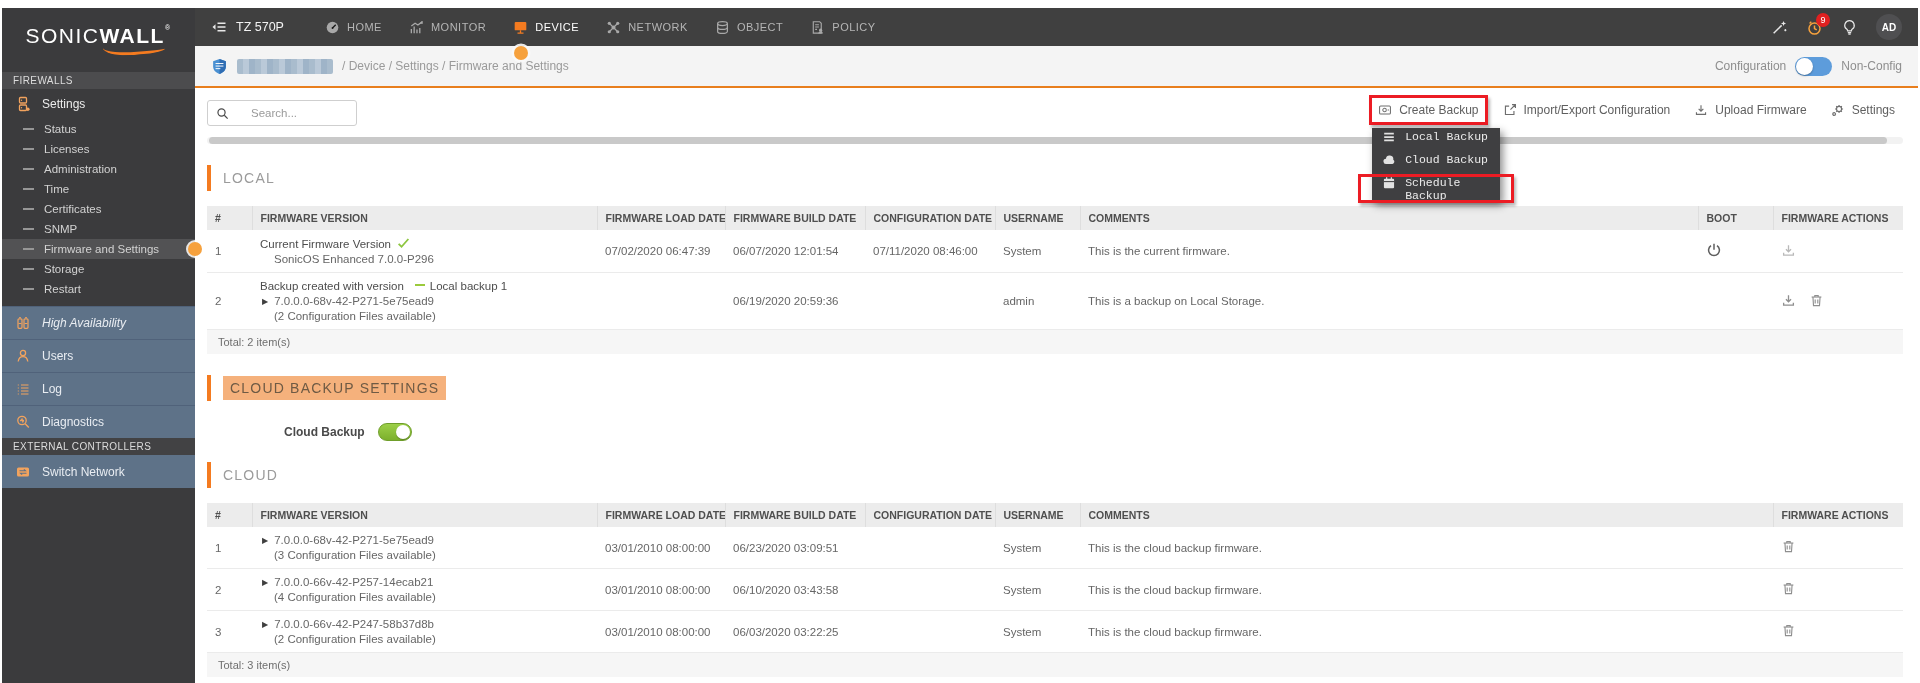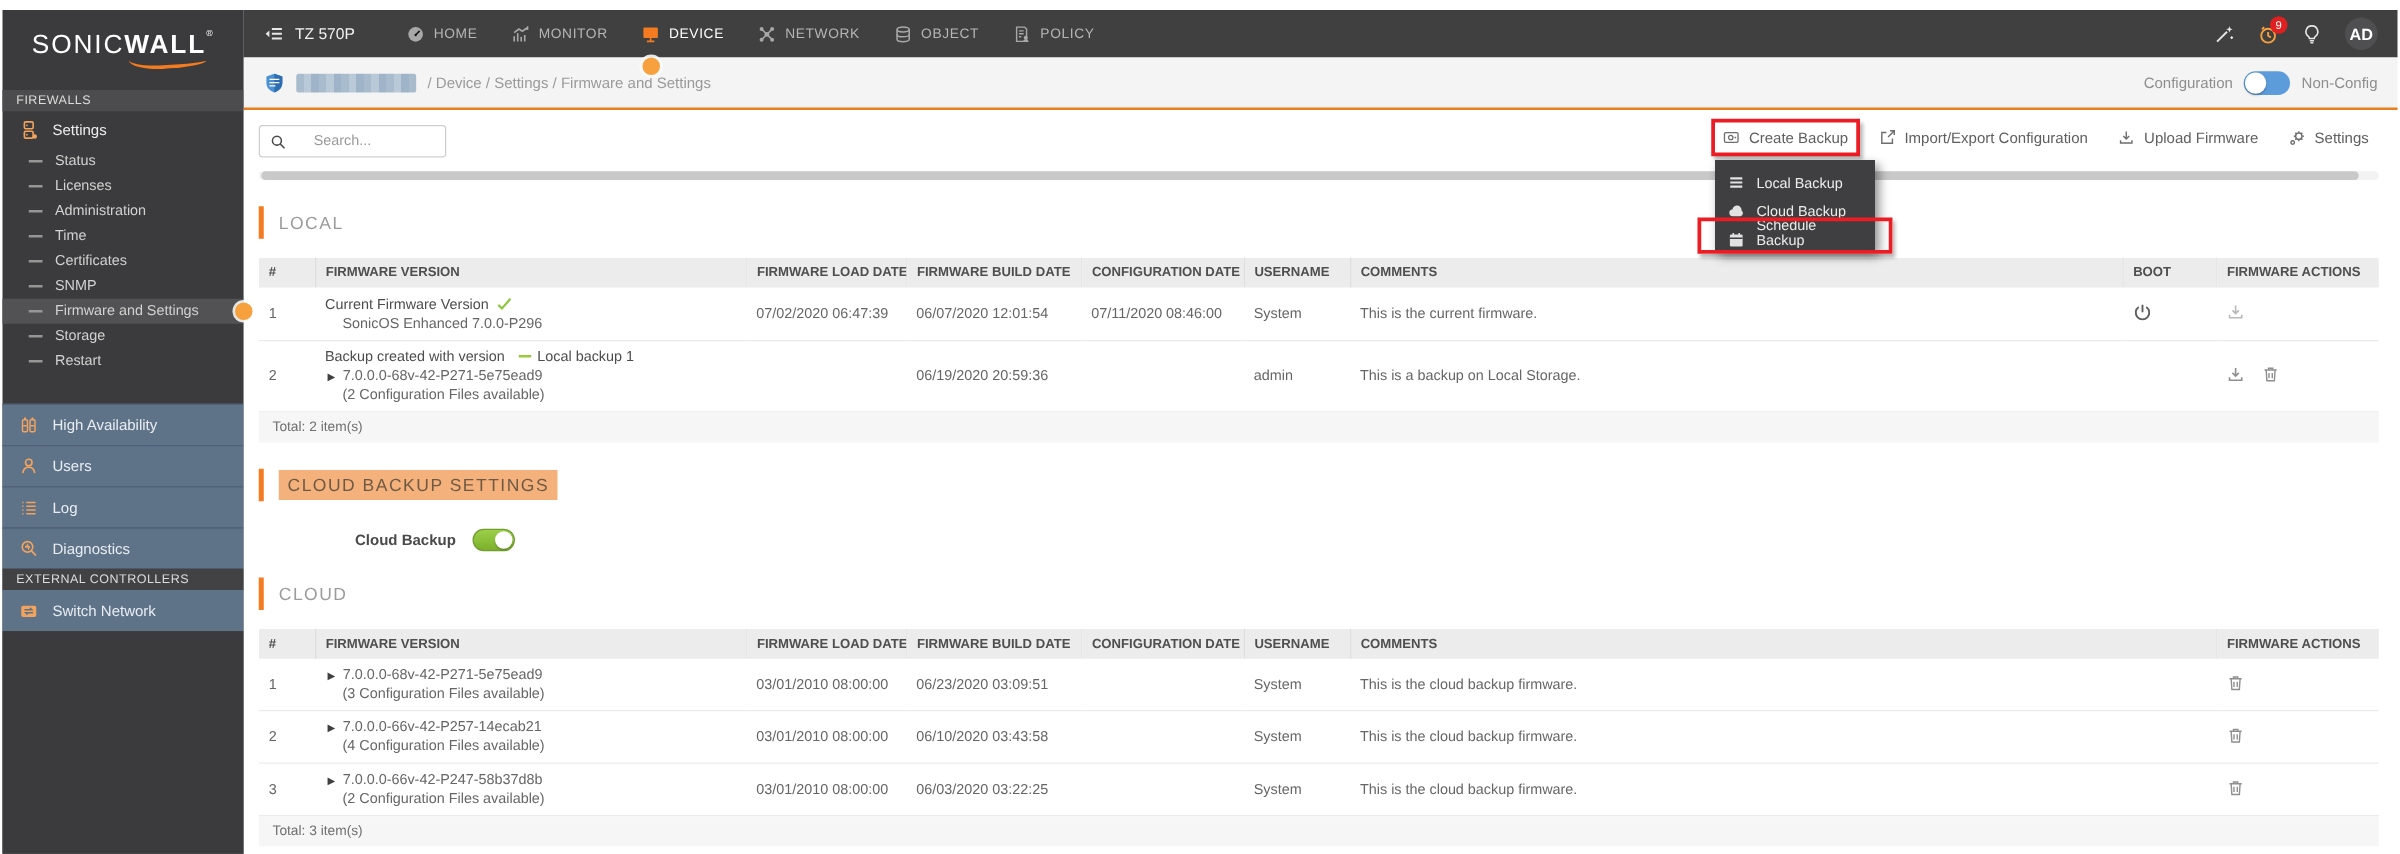--- a/index.html
+++ b/index.html
@@ -38,21 +38,21 @@
   .nav-item{display:flex;align-items:center;gap:7px;color:#b5b5b5;font-size:11px;letter-spacing:.5px;position:relative;cursor:pointer;}
   .nav-item .icn{width:15px;height:15px;color:#a8a8a8;}
   .nav-item.active{color:#fff;}
   .nav-item.active .icn{color:var(--accent);}
   .nav-dot{position:absolute;left:1px;top:26px;width:14px;height:14px;border-radius:50%;background:#f6a13d;box-shadow:0 0 0 2.5px rgba(250,250,250,.9);z-index:70;}
   .topnav-right{margin-left:auto;display:flex;align-items:center;gap:18px;}
   .tn-ic{position:relative;color:#e6e6e6;width:17px;height:17px;cursor:pointer;}
   .tn-ic svg{width:100%;height:100%;display:block;}
   .tn-ic.alarm{color:#f6a13d;}
   .badge{position:absolute;top:-6px;right:-7px;min-width:14px;height:14px;border-radius:8px;background:#e02020;color:#fff;font-size:9px;display:flex;align-items:center;justify-content:center;padding:0 3px;}
-  .avatar{width:26px;height:26px;border-radius:50%;background:#4f4f51;color:#fff;font-size:13px;font-weight:bold;display:flex;align-items:center;justify-content:center;cursor:pointer;}
+  .avatar{width:26px;height:26px;border-radius:50%;background:#4f4f51;color:#fff;font-size:10px;font-weight:bold;display:flex;align-items:center;justify-content:center;cursor:pointer;}
 
   .crumb{height:42px;background:#f4f4f4;border-bottom:2px solid #e87e1d;display:flex;align-items:center;padding:0 16px;gap:9px;}
   .crumb .icn{width:17px;height:17px;}
   .blur-box{width:96px;height:15px;border-radius:2px;background:repeating-linear-gradient(90deg,#a9bccd 0 6px,#bac9d8 6px 12px,#9fb4c8 12px 18px);}
   .crumb-path{color:#9a9a9a;font-size:12px;}
   .crumb-right{margin-left:auto;display:flex;align-items:center;gap:9px;color:#8e8e8e;font-size:12px;}
   .cfg-toggle{width:37px;height:19px;border-radius:10px;background:var(--config-toggle);position:relative;cursor:pointer;}
   .cfg-toggle .knob{position:absolute;left:1px;top:1px;width:17px;height:17px;border-radius:50%;background:#fff;box-shadow:0 1px 2px rgba(0,0,0,.3);}
 
   .content{flex:1;background:#fff;padding:12px 15px 0 12px;position:relative;overflow:hidden;}
@@ -60,21 +60,21 @@
   .search-box{width:150px;height:24px;border:1px solid #cfcfcf;border-radius:3px;display:flex;align-items:center;padding:12px 8px;gap:22px;background:#fff;}
   .search-box .icn{width:13px;height:13px;color:#4a4a4a;}
   .search-box input{border:0;outline:0;font-size:11.5px;color:#555;width:100%;background:transparent;font-family:inherit;}
   .search-box input::placeholder{color:#9a9a9a;}
   .toolbar-right{margin-left:auto;display:flex;align-items:center;gap:24px;padding-right:8px;padding-top:3px;}
   .tb-btn{display:flex;align-items:center;gap:7px;color:#5f5f5f;font-size:12px;cursor:pointer;position:relative;}
   .tb-btn .icn{width:14px;height:14px;color:#6e6e6e;}
   .red-frame{position:absolute;inset:-8px -9px;border:3px solid var(--annotation);box-shadow:2px 3px 3px rgba(0,0,0,.28);pointer-events:none;}
 
   .backup-menu{position:absolute;top:25px;left:-6px;width:128px;background:#3f3f41;box-shadow:3px 4px 8px rgba(0,0,0,.45);z-index:40;padding:2px 0;}
-  .menu-item{height:23px;display:flex;align-items:flex-end;gap:9px;padding:0 10px;color:#ececec;font-size:11.5px;cursor:pointer;position:relative;}
+  .menu-item{height:23px;display:flex;align-items:flex-start;gap:9px;padding:0 10px;color:#ececec;font-size:11.5px;cursor:pointer;position:relative;font-family:Liberation Mono, monospace;}
   .menu-item .icn{width:14px;height:14px;color:#e2e2e2;}
   .red-frame2{position:absolute;left:-14px;right:-14px;top:-2px;bottom:-4px;border:3px solid var(--annotation);box-shadow:2px 3px 3px rgba(0,0,0,.28);pointer-events:none;}
 
   .hscroll{height:7px;background:#f2f2f2;border-radius:4px;margin-top:9px;position:relative;}
   .hscroll .thumb{position:absolute;left:2px;right:16px;top:0;height:7px;border-radius:4px;background:#c9c9c9;cursor:pointer;}
 
   .sect{display:flex;align-items:center;margin-top:21px;}
   .sect-bar{width:4px;height:26px;background:var(--accent);margin-right:12px;flex-shrink:0;}
   .sect-title{font-size:14px;color:#9b9b9b;letter-spacing:1.2px;}
   .sect-title.hl{background:#f5b17c;color:#6e5a44;padding:4px 7px;}
@@ -157,21 +157,21 @@
     </div>
     <div class="sub">
         <span class="dash"></span>
         <span>Storage</span>
       </div>
     <div class="sub">
         <span class="dash"></span>
         <span>Restart</span>
       </div>
 
-    <div class="grp" style="margin-top:24px;">
+    <div class="grp" style="margin-top:7px;font-style:italic;">
       <span class="icn">
           <svg viewBox="0 0 16 16" fill="none" stroke="currentColor" stroke-width="1.2">
             <path d="M4.2 2.5h1.6M10.2 2.5h1.6"></path>
             <rect x="3" y="3.8" width="4" height="9.5" rx="1"></rect>
             <rect x="9" y="3.8" width="4" height="9.5" rx="1"></rect>
             <path d="M3.6 8.5h2.8M9.6 8.5h2.8"></path>
           </svg>
         </span>
       <span>High Availability</span>
     </div>

